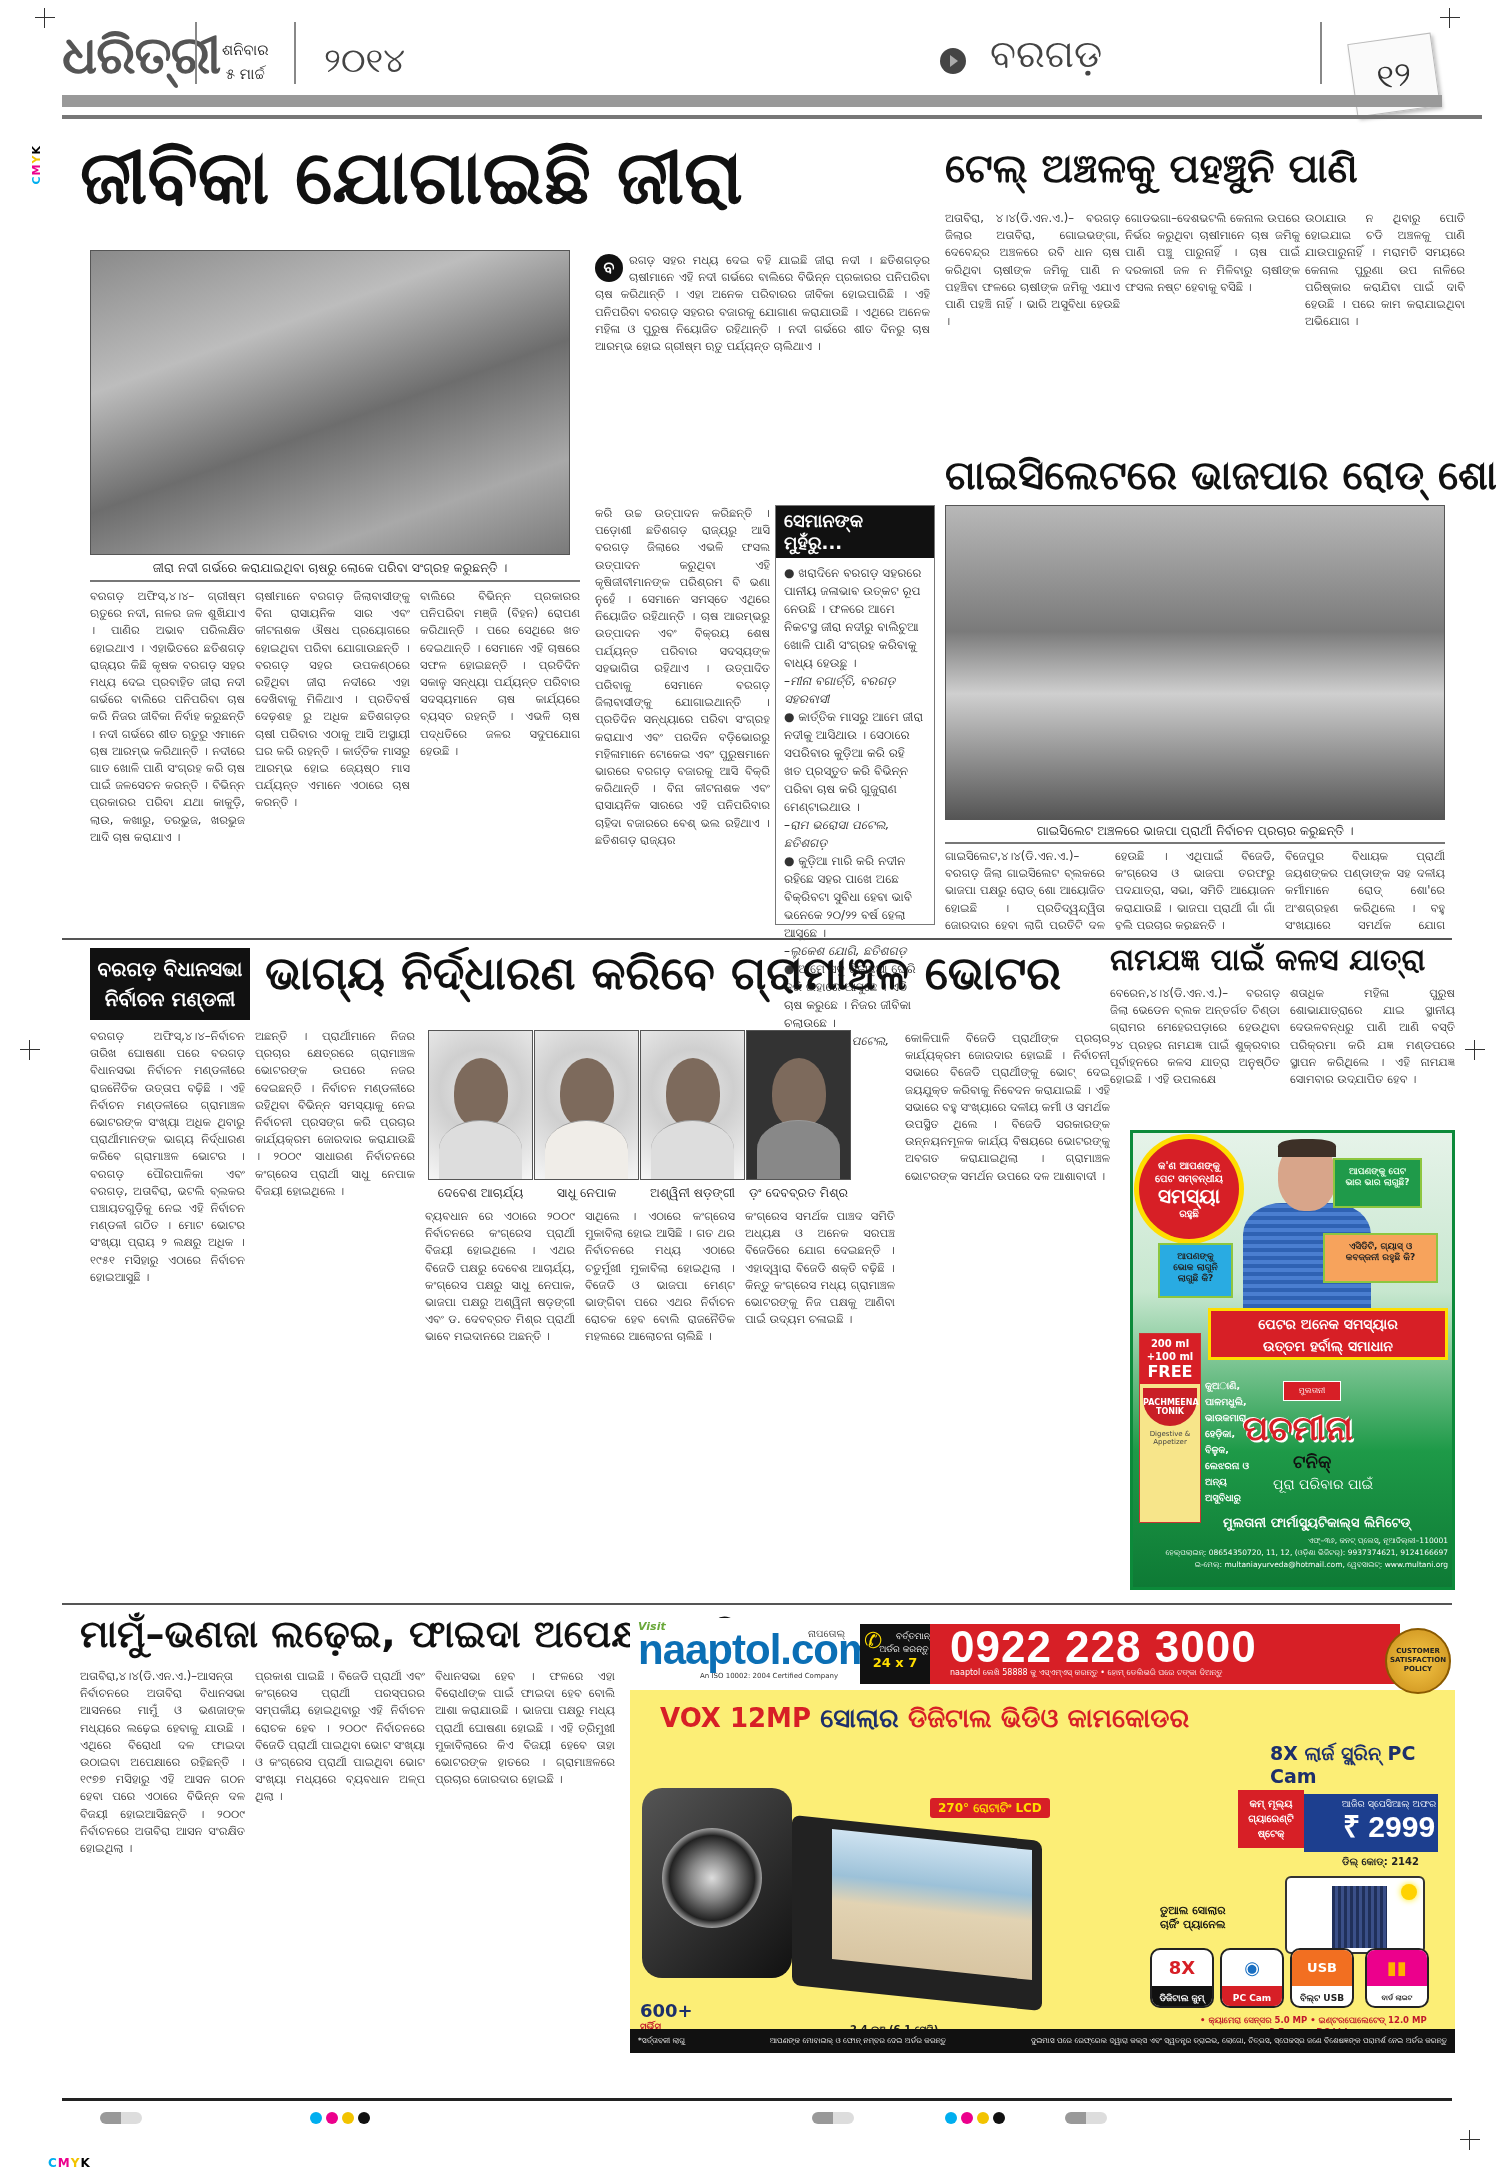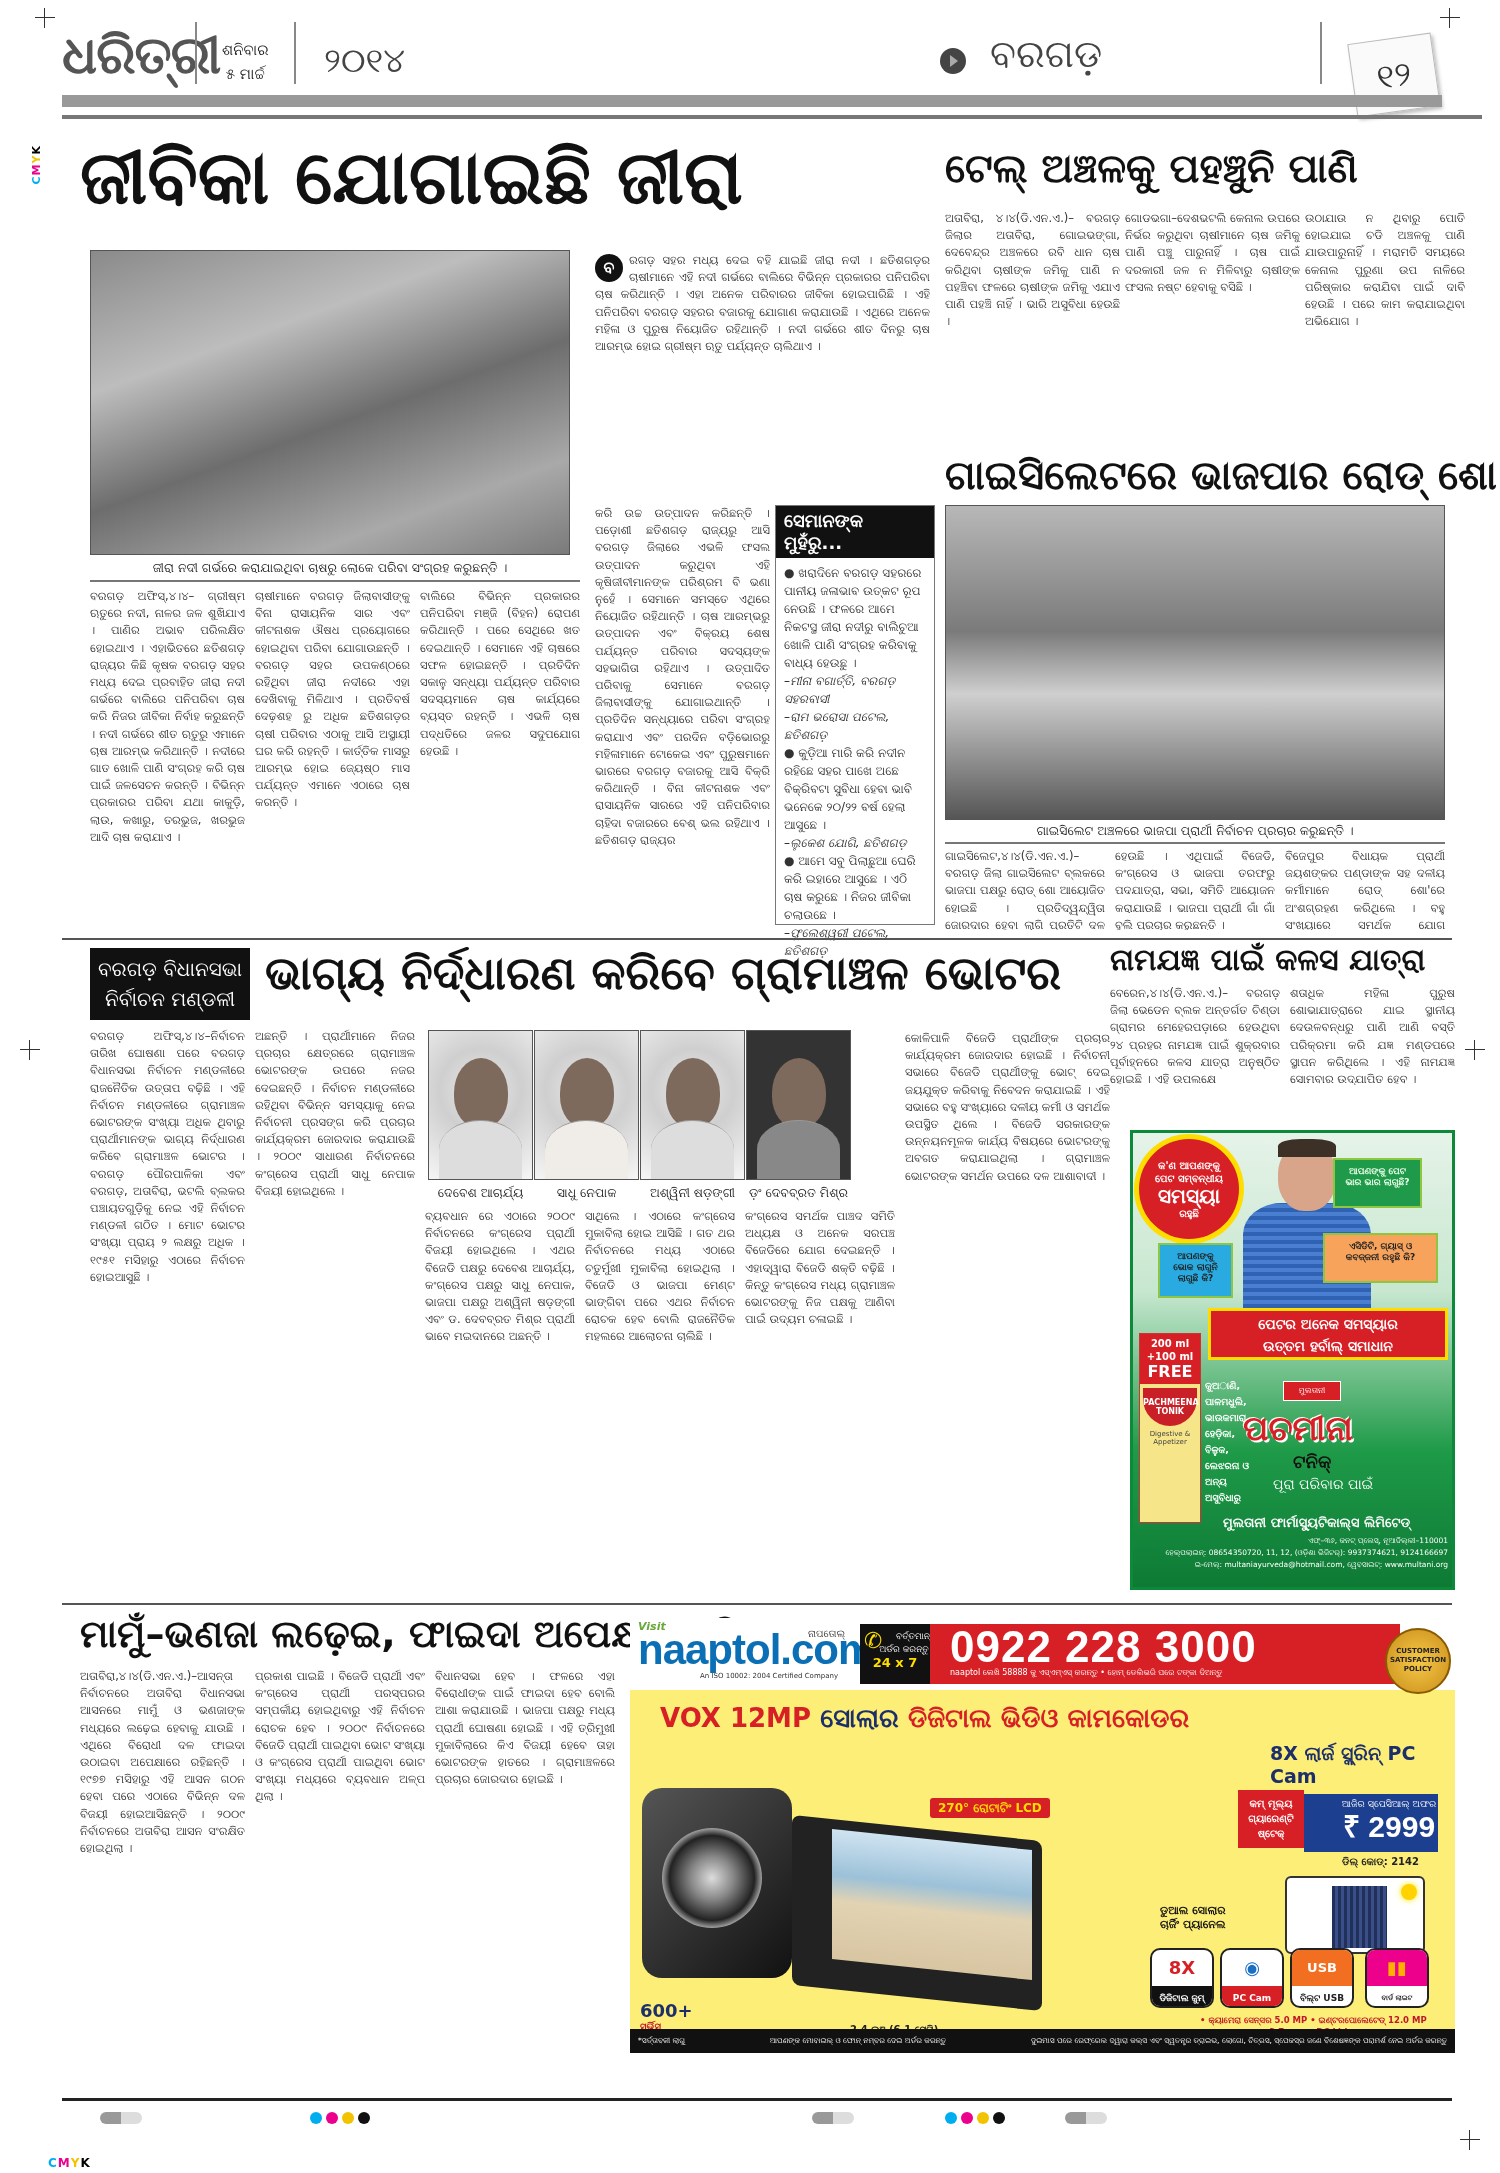--- a/index.html
+++ b/index.html
@@ -33,21 +33,21 @@
   .photo { background: linear-gradient(160deg, #8a8a8a 0%, #bdbdbd 30%, #6d6d6d 55%, #a9a9a9 80%, #7a7a7a 100%); border: 1px solid #555; }
   .caption { font-size: 12.5px; text-align: center; color: #222; }
 
   .dropcap { display: inline-block; width: 28px; height: 28px; border-radius: 50%; background: #111; color: #fff; font-size: 16px; text-align: center; line-height: 28px; font-weight: bold; float: left; margin: 2px 6px 0 0; }
 
   .quote-box { border: 1px solid #777; background: #fff; }
   .quote-title { background: #111; color: #fff; font-size: 26px; padding: 4px 8px; font-weight: bold; }
   .quote-body { padding: 6px 8px; font-size: 12px; line-height: 18px; color: #333; }
   .quote-body .src { font-style: italic; }
 
-  .label-box { background: #111; color: #fff; text-align: center; font-weight: normal; font-size: 20px; line-height: 30px; }
+  .label-box { background: #111; color: #fff; text-align: center; font-weight: bold; font-size: 20px; line-height: 30px; }
 
   .portrait { border: 1px solid #555; background: radial-gradient(circle at 50% 40%, #e9e9e9 0%, #cfcfcf 40%, #f6f6f6 100%); position: absolute; }
   .portrait .head { position: absolute; left: 50%; top: 18%; width: 54px; height: 70px; margin-left: -27px; border-radius: 50% 50% 45% 45%; background: #7d6a5c; }
   .portrait .shoulders { position: absolute; left: 10%; right: 10%; bottom: 0; height: 40%; border-radius: 50% 50% 0 0; background: #ddd; border-top: 1px solid #999; }
   .portrait-name { position: absolute; font-size: 12.5px; text-align: center; color: #222; }
 
   
   .ad1 { left: 1130px; top: 1130px; width: 325px; height: 460px; background: linear-gradient(180deg, #e6f3e9 0%, #c7e7cf 35%, #1e9a48 70%, #0e7a35 100%); border: 3px solid #0c8a3a; overflow: hidden; }
   .burst { position: absolute; left: 6px; top: 6px; width: 100px; height: 100px; background: #d71f26; border-radius: 50%; box-shadow: 0 0 0 5px #ffdd00; color: #fff; font-weight: bold; font-size: 10px; text-align: center; line-height: 13px; padding-top: 20px; }
   .burst .big { font-size: 20px; line-height: 22px; }
@@ -158,20 +158,21 @@
 <div class="abs body-text" style="left:90px;top:588px;width:155px;height:340px;">ବରଗଡ଼ ଅଫିସ୍,୪।୪– ଗ୍ରୀଷ୍ମ ଋତୁରେ ନଦୀ, ନାଳର ଜଳ ଶୁଖିଯାଏ । ପାଣିର ଅଭାବ ପରିଲକ୍ଷିତ ହୋଇଥାଏ । ଏହାଭିତରେ ଛତିଶଗଡ଼ ରାଜ୍ୟର କିଛି କୃଷକ ବରଗଡ଼ ସହର ମଧ୍ୟ ଦେଇ ପ୍ରବାହିତ ଜୀରା ନଦୀ ଗର୍ଭରେ ବାଲିରେ ପନିପରିବା ଚାଷ କରି ନିଜର ଜୀବିକା ନିର୍ବାହ କରୁଛନ୍ତି । ନଦୀ ଗର୍ଭରେ ଶୀତ ଋତୁରୁ ଏମାନେ ଚାଷ ଆରମ୍ଭ କରିଥାନ୍ତି । ନଦୀରେ ଗାତ ଖୋଳି ପାଣି ସଂଗ୍ରହ କରି ଚାଷ ପାଇଁ ଜଳସେଚନ କରନ୍ତି । ବିଭିନ୍ନ ପ୍ରକାରର ପରିବା ଯଥା କାକୁଡ଼ି, ଲାଉ, କଖାରୁ, ତରଭୁଜ, ଖରଭୁଜ ଆଦି ଚାଷ କରାଯାଏ ।</div>
 <div class="abs body-text" style="left:255px;top:588px;width:155px;height:340px;">ଚାଷୀମାନେ ବରଗଡ଼ ଜିଲାବାସୀଙ୍କୁ ବିନା ରାସାୟନିକ ସାର ଏବଂ କୀଟନାଶକ ଔଷଧ ପ୍ରୟୋଗରେ ହୋଇଥିବା ପରିବା ଯୋଗାଉଛନ୍ତି । ବରଗଡ଼ ସହର ଉପକଣ୍ଠରେ ରହିଥିବା ଜୀରା ନଦୀରେ ଏହା ଦେଖିବାକୁ ମିଳିଥାଏ । ପ୍ରତିବର୍ଷ ଦେଢ଼ଶହ ରୁ ଅଧିକ ଛତିଶଗଡ଼ର ଚାଷୀ ପରିବାର ଏଠାକୁ ଆସି ଅସ୍ଥାୟୀ ଘର କରି ରହନ୍ତି । କାର୍ତ୍ତିକ ମାସରୁ ଆରମ୍ଭ ହୋଇ ଜ୍ୟେଷ୍ଠ ମାସ ପର୍ଯ୍ୟନ୍ତ ଏମାନେ ଏଠାରେ ଚାଷ କରନ୍ତି ।</div>
 <div class="abs body-text" style="left:420px;top:588px;width:160px;height:340px;">ବାଲିରେ ବିଭିନ୍ନ ପ୍ରକାରର ପନିପରିବା ମଞ୍ଜି (ବିହନ) ରୋପଣ କରିଥାନ୍ତି । ପରେ ସେଥିରେ ଖତ ଦେଇଥାନ୍ତି । ସେମାନେ ଏହି ଚାଷରେ ସଫଳ ହୋଇଛନ୍ତି । ପ୍ରତିଦିନ ସକାଳୁ ସନ୍ଧ୍ୟା ପର୍ଯ୍ୟନ୍ତ ପରିବାର ସଦସ୍ୟମାନେ ଚାଷ କାର୍ଯ୍ୟରେ ବ୍ୟସ୍ତ ରହନ୍ତି । ଏଭଳି ଚାଷ ପଦ୍ଧତିରେ ଜଳର ସଦୁପଯୋଗ ହେଉଛି ।</div>
 <div class="abs body-text" style="left:595px;top:505px;width:175px;height:425px;">କରି ଉଚ୍ଚ ଉତ୍ପାଦନ କରିଛନ୍ତି । ପଡ଼ୋଶୀ ଛତିଶଗଡ଼ ରାଜ୍ୟରୁ ଆସି ବରଗଡ଼ ଜିଲାରେ ଏଭଳି ଫସଲ ଉତ୍ପାଦନ କରୁଥିବା ଏହି କୃଷିଜୀବୀମାନଙ୍କ ପରିଶ୍ରମ ବି ଭଣା ନୁହେଁ । ସେମାନେ ସମସ୍ତେ ଏଥିରେ ନିୟୋଜିତ ରହିଥାନ୍ତି । ଚାଷ ଆରମ୍ଭରୁ ଉତ୍ପାଦନ ଏବଂ ବିକ୍ରୟ ଶେଷ ପର୍ଯ୍ୟନ୍ତ ପରିବାର ସଦସ୍ୟଙ୍କ ସହଭାଗିତା ରହିଥାଏ । ଉତ୍ପାଦିତ ପରିବାକୁ ସେମାନେ ବରଗଡ଼ ଜିଲାବାସୀଙ୍କୁ ଯୋଗାଇଥାନ୍ତି । ପ୍ରତିଦିନ ସନ୍ଧ୍ୟାରେ ପରିବା ସଂଗ୍ରହ କରାଯାଏ ଏବଂ ପରଦିନ ବଡ଼ିଭୋରରୁ ମହିଳାମାନେ ଟୋକେଇ ଏବଂ ପୁରୁଷମାନେ ଭାରରେ ବରଗଡ଼ ବଜାରକୁ ଆସି ବିକ୍ରି କରିଥାନ୍ତି । ବିନା କୀଟନାଶକ ଏବଂ ରାସାୟନିକ ସାରରେ ଏହି ପନିପରିବାର ଚାହିଦା ବଜାରରେ ବେଶ୍ ଭଲ ରହିଥାଏ । ଛତିଶଗଡ଼ ରାଜ୍ୟର</div>
 
 <div class="abs quote-box" style="left:775px;top:505px;width:160px;height:420px;">
   <div class="quote-title" style="font-size:18px;">ସେମାନଙ୍କ ମୁହଁରୁ...</div>
   <div class="quote-body">
     <p>● <span>ଖରାଦିନେ ବରଗଡ଼ ସହରରେ ପାନୀୟ ଜଳାଭାବ ଉତ୍କଟ ରୂପ ନେଉଛି । ଫଳରେ ଆମେ ନିକଟସ୍ଥ ଜୀରା ନଦୀରୁ ବାଲିଚୁଆ ଖୋଳି ପାଣି ସଂଗ୍ରହ କରିବାକୁ ବାଧ୍ୟ ହେଉଛୁ ।</span></p>
     <p class="src">–ମୀନା ବଗାର୍ତ୍ତି, ବରଗଡ଼ ସହରବାସୀ</p>
+    <p>● <span>କାର୍ତ୍ତିକ ମାସରୁ ଆମେ ଜୀରା ନଦୀକୁ ଆସିଥାଉ । ସେଠାରେ ସପରିବାର କୁଡ଼ିଆ କରି ରହି ଖତ ପ୍ରସ୍ତୁତ କରି ବିଭିନ୍ନ ପରିବା ଚାଷ କରି ଗୁଜୁରାଣ ମେଣ୍ଟାଇଥାଉ ।</span></p>
     <p class="src">–ରାମ ଭରୋସା ପଟେଲ, ଛତିଶଗଡ଼</p>
     <p>● <span>କୁଡ଼ିଆ ମାରି କରି ନଦୀନ ରହିଛେ ସହର ପାଖେ ଅଛେ ବିକ୍ରିବଟା ସୁବିଧା ହେବା ଭାବି ଭନେକେ ୨୦/୨୨ ବର୍ଷ ହେଲା ଆସୁଛେ ।</span></p>
     <p class="src">–ଲୁକେଶ ଯୋଗି, ଛତିଶଗଡ଼</p>
     <p>● <span>ଆମେ ସବୁ ପିଲାଛୁଆ ଘେରି କରି ଇହାରେ ଆସୁଛେ । ଏଠି ଚାଷ କରୁଛେ । ନିଜର ଜୀବିକା ଚଲାଉଛେ ।</span></p>
     <p class="src">–ଫୁଲେଶ୍ୱରୀ ପଟେଲ, ଛତିଶଗଡ଼</p>
   </div>
 </div>
 
 <div class="abs headline" style="left:945px;top:148px;font-size:40px;">ଟେଲ୍ ଅଞ୍ଚଳକୁ ପହଞ୍ଚୁନି ପାଣି</div>
 <div class="abs body-text" style="left:945px;top:210px;width:175px;height:230px;">ଅତାବିରା, ୪।୪(ଡି.ଏନ.ଏ.)– ବରଗଡ଼ ଜିଲାର ଅତାବିରା, ଗୋଇଭଙ୍ଗା, ଦେବେନ୍ଦ୍ର ଅଞ୍ଚଳରେ ରବି ଧାନ ଚାଷ କରିଥିବା ଚାଷୀଙ୍କ ଜମିକୁ ପାଣି ନ ପହଞ୍ଚିବା ଫଳରେ ଚାଷୀଙ୍କ ଜମିକୁ ଏଯାଏ ପାଣି ପହଞ୍ଚି ନାହିଁ । ଭାରି ଅସୁବିଧା ହେଉଛି ।</div>

